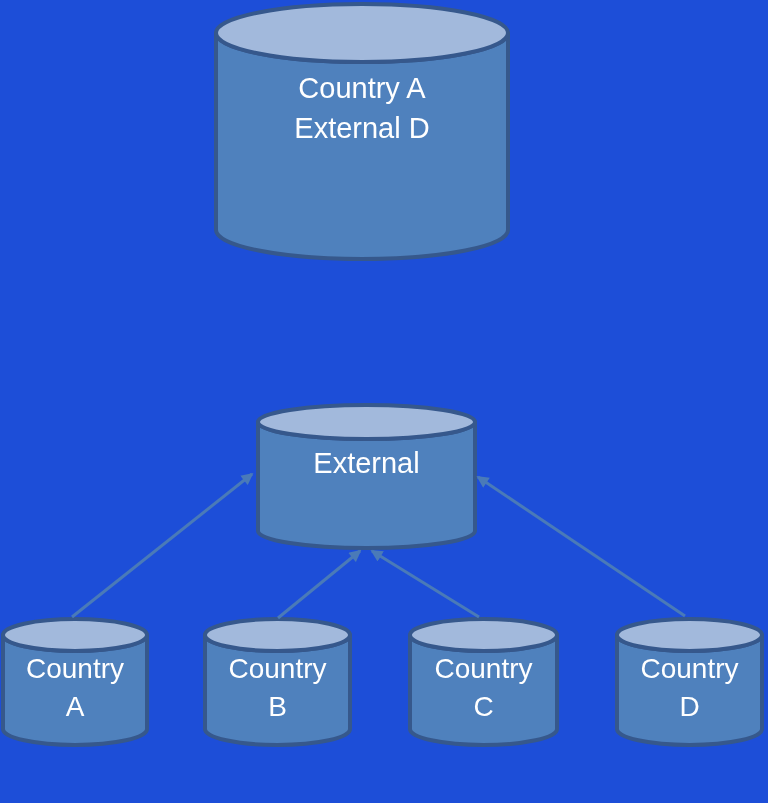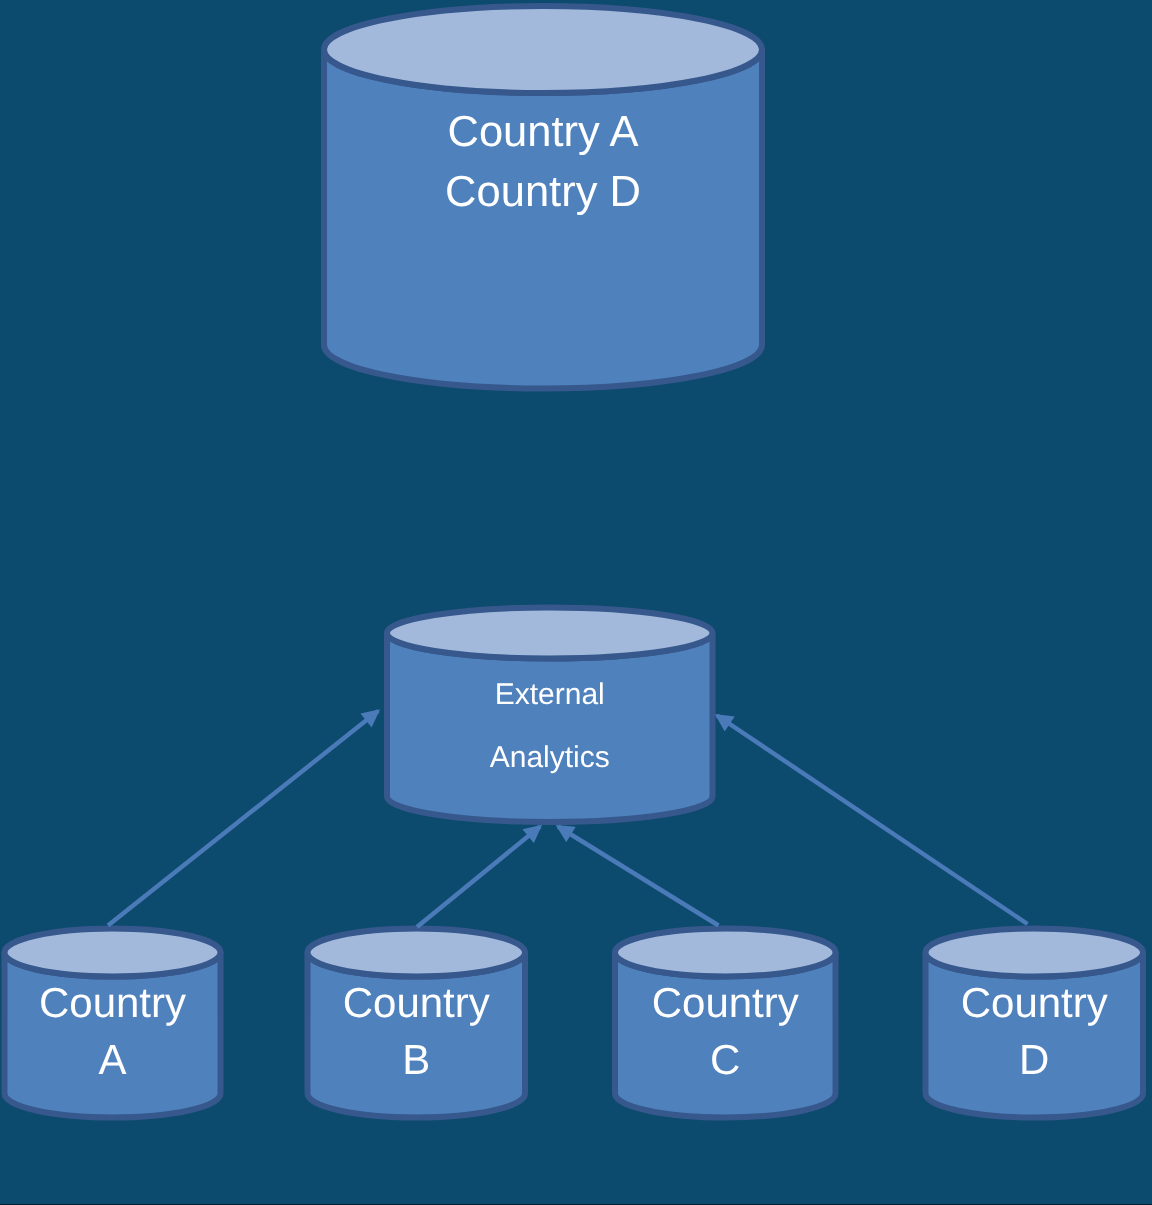--- a/index.html
+++ b/index.html
@@ -30,21 +30,21 @@
     letter-spacing: 0px;
     pointer-events: none;
   }
   .node-label div {
     white-space: nowrap;
   }
 </style>
 </head>
 <body>
 
-<div class="canvas" style="background: #0c4a6e;">
+<div class="canvas" style="background: #1d4ed8;">
 
   <svg id="diagram-svg" viewBox="0 0 768 803" xmlns="http://www.w3.org/2000/svg">
       <defs>
         <marker id="ah" viewBox="0 0 10 10" refX="8.5" refY="5" markerWidth="4.2" markerHeight="4" orient="auto">
           <path d="M0,0 L10,5 L0,10 z" fill="#4a7ab8"></path>
         </marker>
       </defs>
       <path d="M 216 33 L 216 230 A 146 29 0 0 0 508 230 L 508 33 A 146 29 0 0 1 216 33 Z" fill="#4f81bd" stroke="#36588c" stroke-width="4" stroke-linejoin="round"></path>
       <ellipse cx="362" cy="33" rx="146" ry="29" fill="#a2b9dc" stroke="#36588c" stroke-width="4"></ellipse>
       <path d="M 258 422 L 258 531 A 108.5 17 0 0 0 475 531 L 475 422 A 108.5 17 0 0 1 258 422 Z" fill="#4f81bd" stroke="#36588c" stroke-width="4" stroke-linejoin="round"></path>
@@ -58,26 +58,25 @@
       <path d="M 617 635 L 617 729 A 72.5 16 0 0 0 762 729 L 762 635 A 72.5 16 0 0 1 617 635 Z" fill="#4f81bd" stroke="#36588c" stroke-width="4" stroke-linejoin="round"></path>
       <ellipse cx="689.5" cy="635" rx="72.5" ry="16" fill="#a2b9dc" stroke="#36588c" stroke-width="4"></ellipse>
       <line x1="72" y1="617" x2="252" y2="474" stroke="#4a7ab8" stroke-width="3" marker-end="url(#ah)"></line>
       <line x1="278" y1="618" x2="360" y2="551" stroke="#4a7ab8" stroke-width="3" marker-end="url(#ah)"></line>
       <line x1="479" y1="617" x2="372" y2="551" stroke="#4a7ab8" stroke-width="3" marker-end="url(#ah)"></line>
       <line x1="685" y1="616" x2="478" y2="477" stroke="#4a7ab8" stroke-width="3" marker-end="url(#ah)"></line>
     </svg>
 
   <div class="node-label" style="left: 216px; width: 292px; top: 68px; font-size: 29px; line-height: 40px; color: rgb(255, 255, 255);">
     <div>Country A</div>
-    <div>Country D</div>
+    <div>External D</div>
   </div>
 
-  <div class="node-label" style="left: 258px; width: 217px; top: 442px; font-size: 20px; line-height: 42px; color: rgb(255, 255, 255);">
+  <div class="node-label" style="left: 258px; width: 217px; top: 442px; font-size: 29px; line-height: 42px; color: rgb(255, 255, 255);">
     <div>External</div>
-    <div>Analytics</div>
   </div>
 
   <div class="node-label" style="left: 3px; width: 144px; top: 650px; font-size: 28px; line-height: 38px; color: rgb(255, 255, 255);">
     <div>Country</div>
     <div>A</div>
   </div>
 
   <div class="node-label" style="left: 205px; width: 145px; top: 650px; font-size: 28px; line-height: 38px; color: rgb(255, 255, 255);">
     <div>Country</div>
     <div>B</div>

